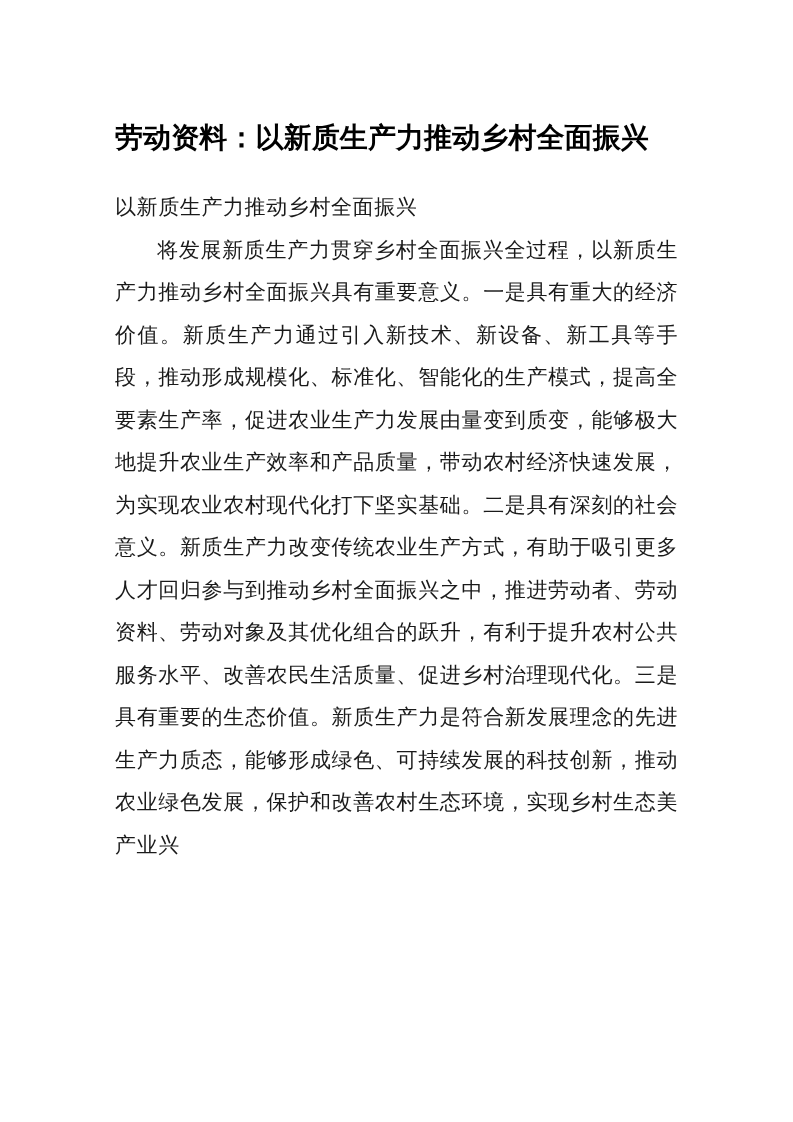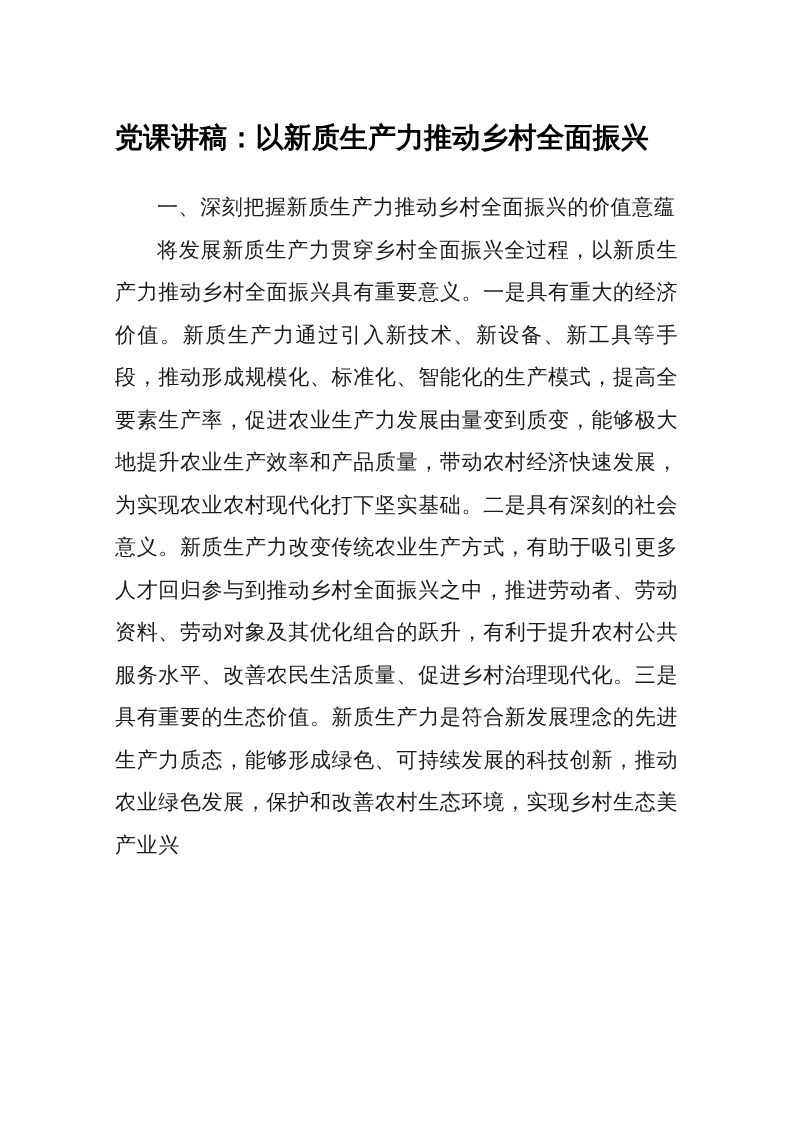--- a/index.html
+++ b/index.html
@@ -39,21 +39,21 @@
     }
     .para.indent {
       text-indent: 2em;
     }
   </style>
 </head>
 <body>
 
 <div class="page">
   <div class="content">
-    <h1 class="doc-title">党课讲稿：以新质生产力推动乡村全面振兴</h1>
+    <h1 class="doc-title">劳动资料：以新质生产力推动乡村全面振兴</h1>
+
+    <p class="para">以新质生产力推动乡村全面振兴</p>
 
 
-
-    <p class="para indent">一、深刻把握新质生产力推动乡村全面振兴的价值意蕴</p>
 
     <p class="para indent">将发展新质生产力贯穿乡村全面振兴全过程，以新质生产力推动乡村全面振兴具有重要意义。一是具有重大的经济价值。新质生产力通过引入新技术、新设备、新工具等手段，推动形成规模化、标准化、智能化的生产模式，提高全要素生产率，促进农业生产力发展由量变到质变，能够极大地提升农业生产效率和产品质量，带动农村经济快速发展，为实现农业农村现代化打下坚实基础。二是具有深刻的社会意义。新质生产力改变传统农业生产方式，有助于吸引更多人才回归参与到推动乡村全面振兴之中，推进劳动者、劳动资料、劳动对象及其优化组合的跃升，有利于提升农村公共服务水平、改善农民生活质量、促进乡村治理现代化。三是具有重要的生态价值。新质生产力是符合新发展理念的先进生产力质态，能够形成绿色、可持续发展的科技创新，推动农业绿色发展，保护和改善农村生态环境，实现乡村生态美产业兴</p>
   </div>
 </div>
 
 </body></html>

